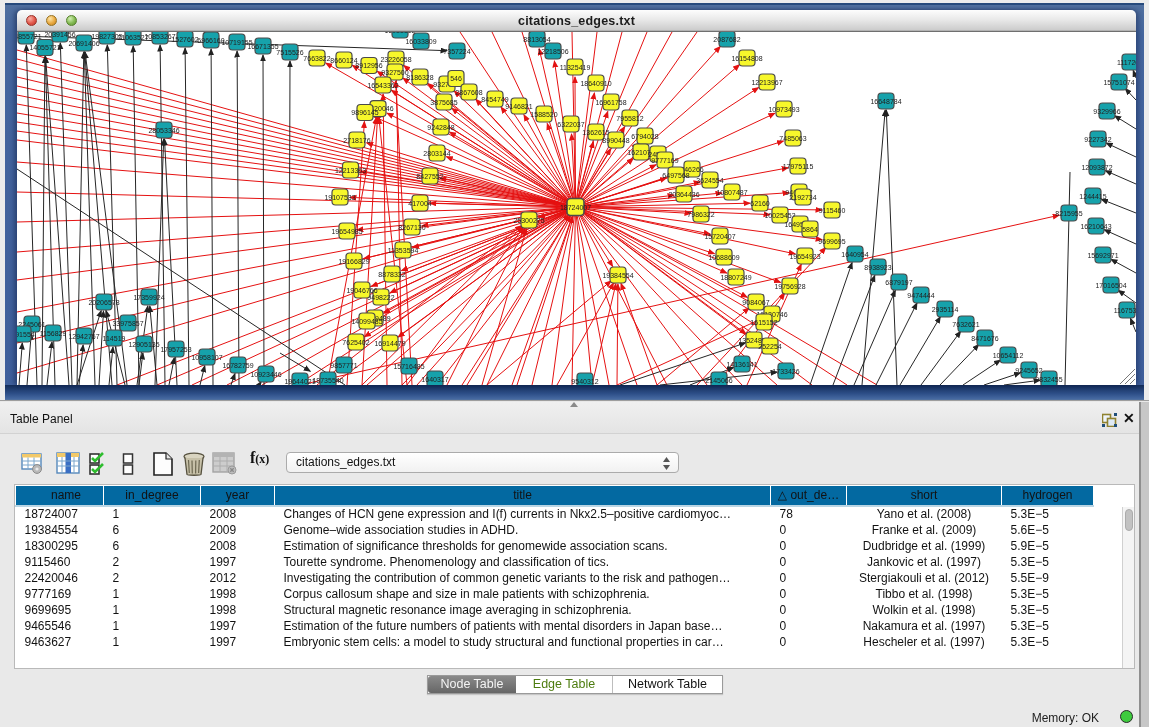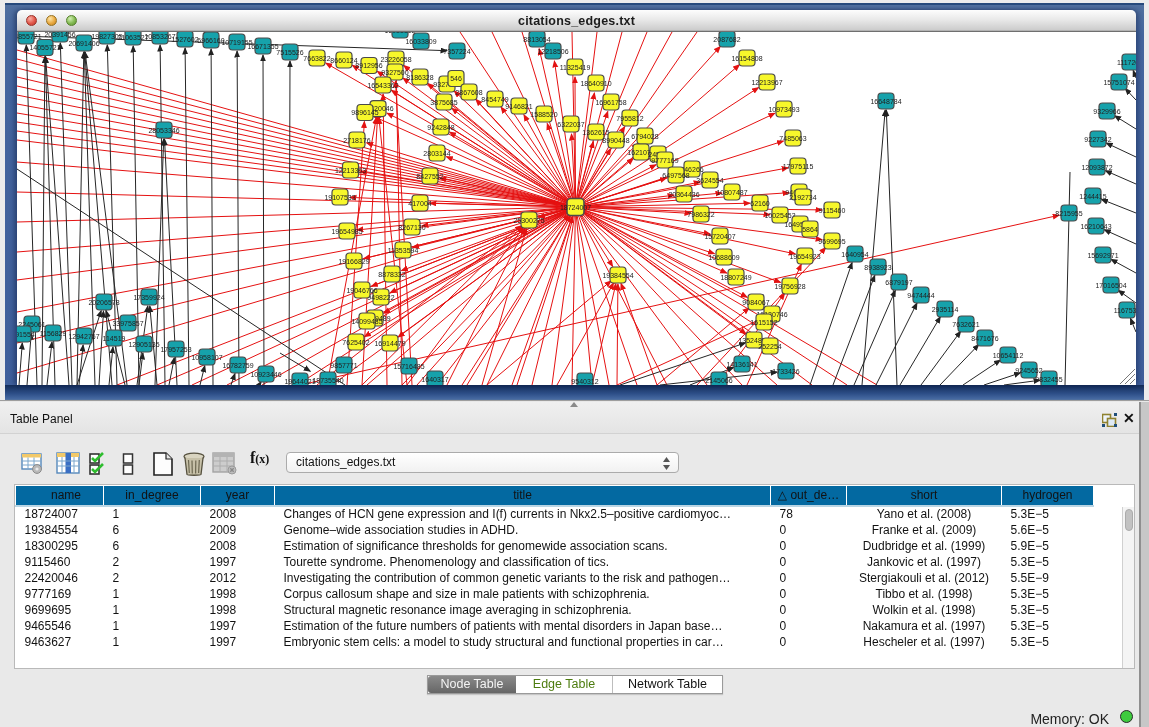--- a/index.html
+++ b/index.html
@@ -30,21 +30,21 @@
 th{background:#0369a1;border:1px solid #ffffff;border-bottom:2px solid #b9d5e4;font-weight:normal;font-size:12px;height:20px;padding:0;overflow:hidden;white-space:nowrap}
 td{height:16px;padding:0 0 0 9px;overflow:hidden;white-space:nowrap}
 .c1{width:88px}.c2{width:97px}.c3{width:74px}.c4{width:496px}.c5{width:76px}.c6{width:155px}.c7{width:92px}
 td.c6{text-align:center;padding:0}
 #vsb{position:absolute;left:1107px;top:22px;width:12px;height:161px;background:#f4f4f4;border-left:1px solid #d0d0d0}
 #vsb .th{position:absolute;left:1.5px;top:2px;width:8px;height:22px;border-radius:4px;background:#c2c2c2;border:1px solid #ababab}
 #tabs{position:absolute;left:427px;top:274px;width:296px;height:19px;background:#fff;border:1px solid #9a9a9a;border-radius:0;font-size:12.5px;line-height:17px;text-align:center;box-shadow:0 1px 1px rgba(0,0,0,.15)}
 #tabs .seg1{position:absolute;left:0;top:0;width:88px;height:17px;background:linear-gradient(180deg,#8a8a8a,#666);border-radius:3px 0 0 3px;color:#f4f4f4}
 #tabs .seg2{position:absolute;left:88px;top:0;width:97px;height:17px;border-right:1px solid #bdbdbd;color:#4d7c0f}
 #tabs .seg3{position:absolute;left:185px;top:0;width:109px;height:17px;color:#111}
-#mem{position:absolute;right:40px;top:310px;font-size:14px;color:#222}
+#mem{position:absolute;right:50px;top:310px;font-size:12px;color:#222}
 #memdot{position:absolute;left:1120px;top:710px;width:13px;height:13px;border-radius:50%;background:#3ecb3e;border:1.5px solid #2a2a2a}
 #redge{position:absolute;left:1139px;top:402px;width:10px;height:325px;background:#c7c7c7;border-left:2px solid #8f8f8f}
 .ic{position:absolute;top:15px}
 </style></head><body>
 <div id="desk"></div>
 <div id="band" style="position:absolute;left:5px;top:385px;width:1139px;height:15px;background:linear-gradient(180deg,#132c58,#2c4d86 55%,#44679f 90%,#54739f)"></div>
 <div id="win">
   <div id="canvas">
       <svg id="graph" width="1119" height="353" viewBox="0 0 1119 353">
         <defs>

